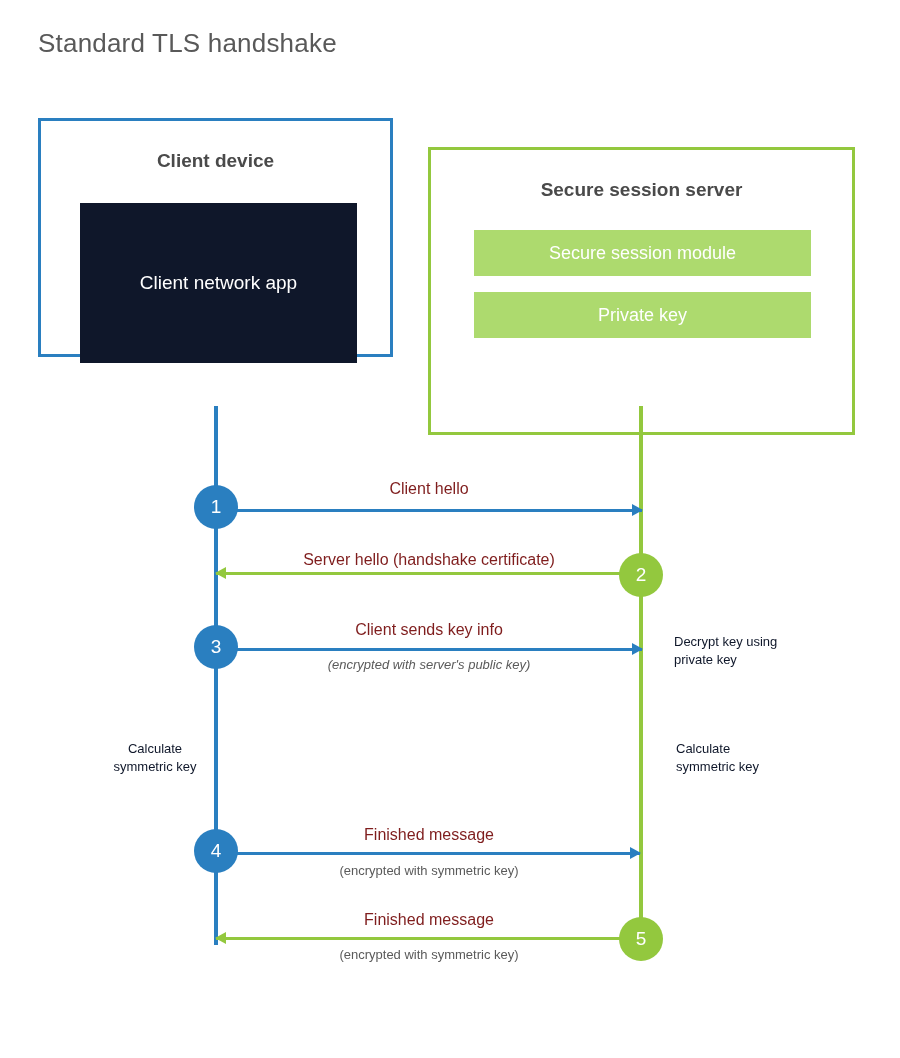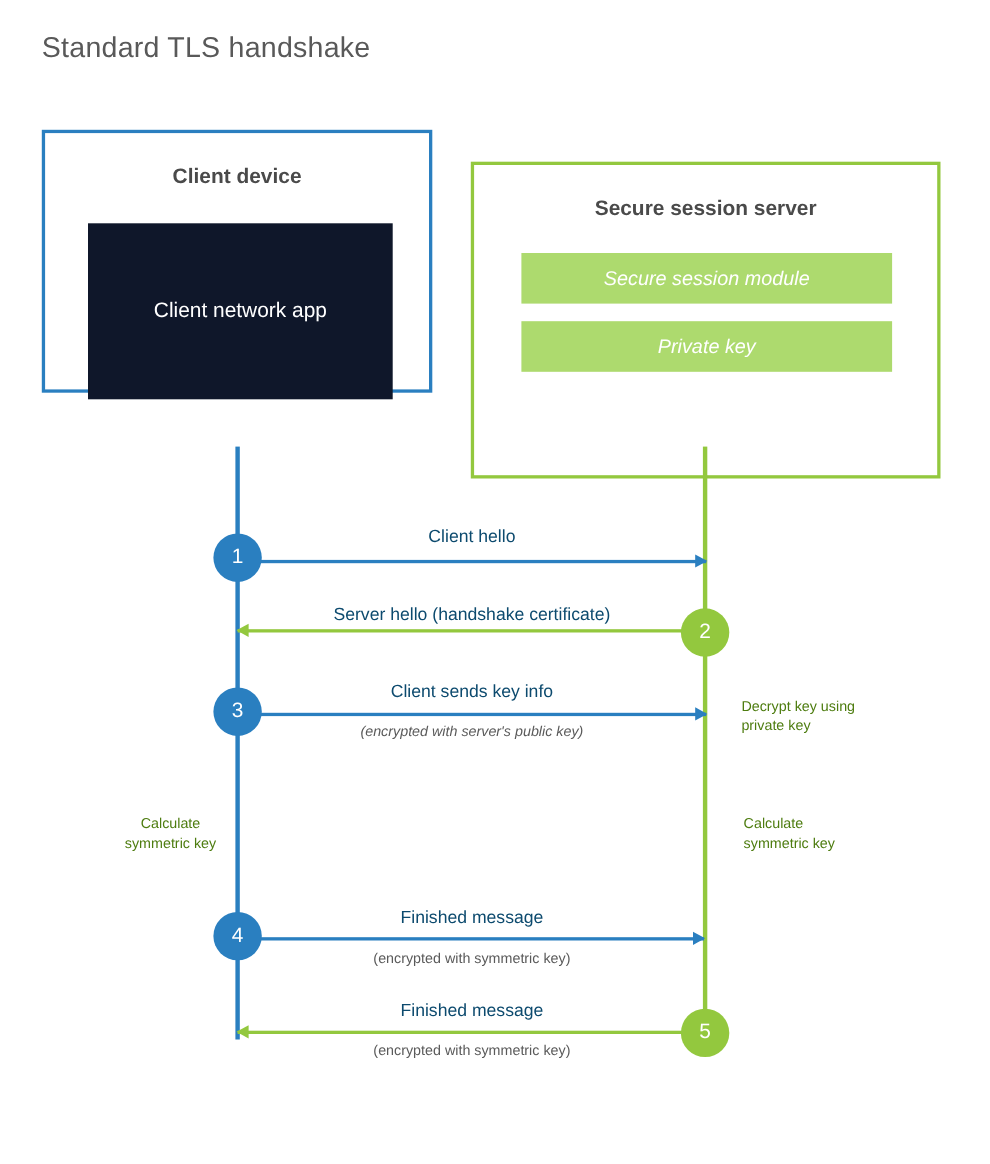--- a/index.html
+++ b/index.html
@@ -68,21 +68,20 @@
     text-align: center;
     line-height: 1.35;
     padding: 0 18px;
     box-sizing: border-box;
   }
   .server-inner-wrap {
     position: absolute;
     left: 43px;
     top: 80px;
     width: 337px;
-    font-style: italic;
   }
   .server-inner {
     background: #adda6e;
     color: #ffffff;
     font-size: 18px;
     height: 46px;
     display: flex;
     align-items: center;
     justify-content: center;
     margin-bottom: 16px;
@@ -152,35 +151,35 @@
     justify-content: center;
     font-weight: 400;
   }
   .step.blue { background: #2a7fc0; }
   .step.green { background: #93c83e; }
 
   
   .msg-label {
     position: absolute;
     font-size: 16px;
-    color: #0c4a6e;
+    color: #7f1d1d;
     text-align: center;
     white-space: nowrap;
   }
   .msg-sub {
     position: absolute;
     font-size: 13px;
     color: #5a5a5a;
     text-align: center;
     white-space: nowrap;
   }
   .side-note {
     position: absolute;
     font-size: 13px;
-    color: #4d7c0f;
+    color: #0f172a;
     line-height: 1.35;
     white-space: pre-line;
   }
 </style>
 </head>
 <body>
 
 <div class="page-title">Standard TLS handshake</div>
 
 <div class="party-box client-box">

